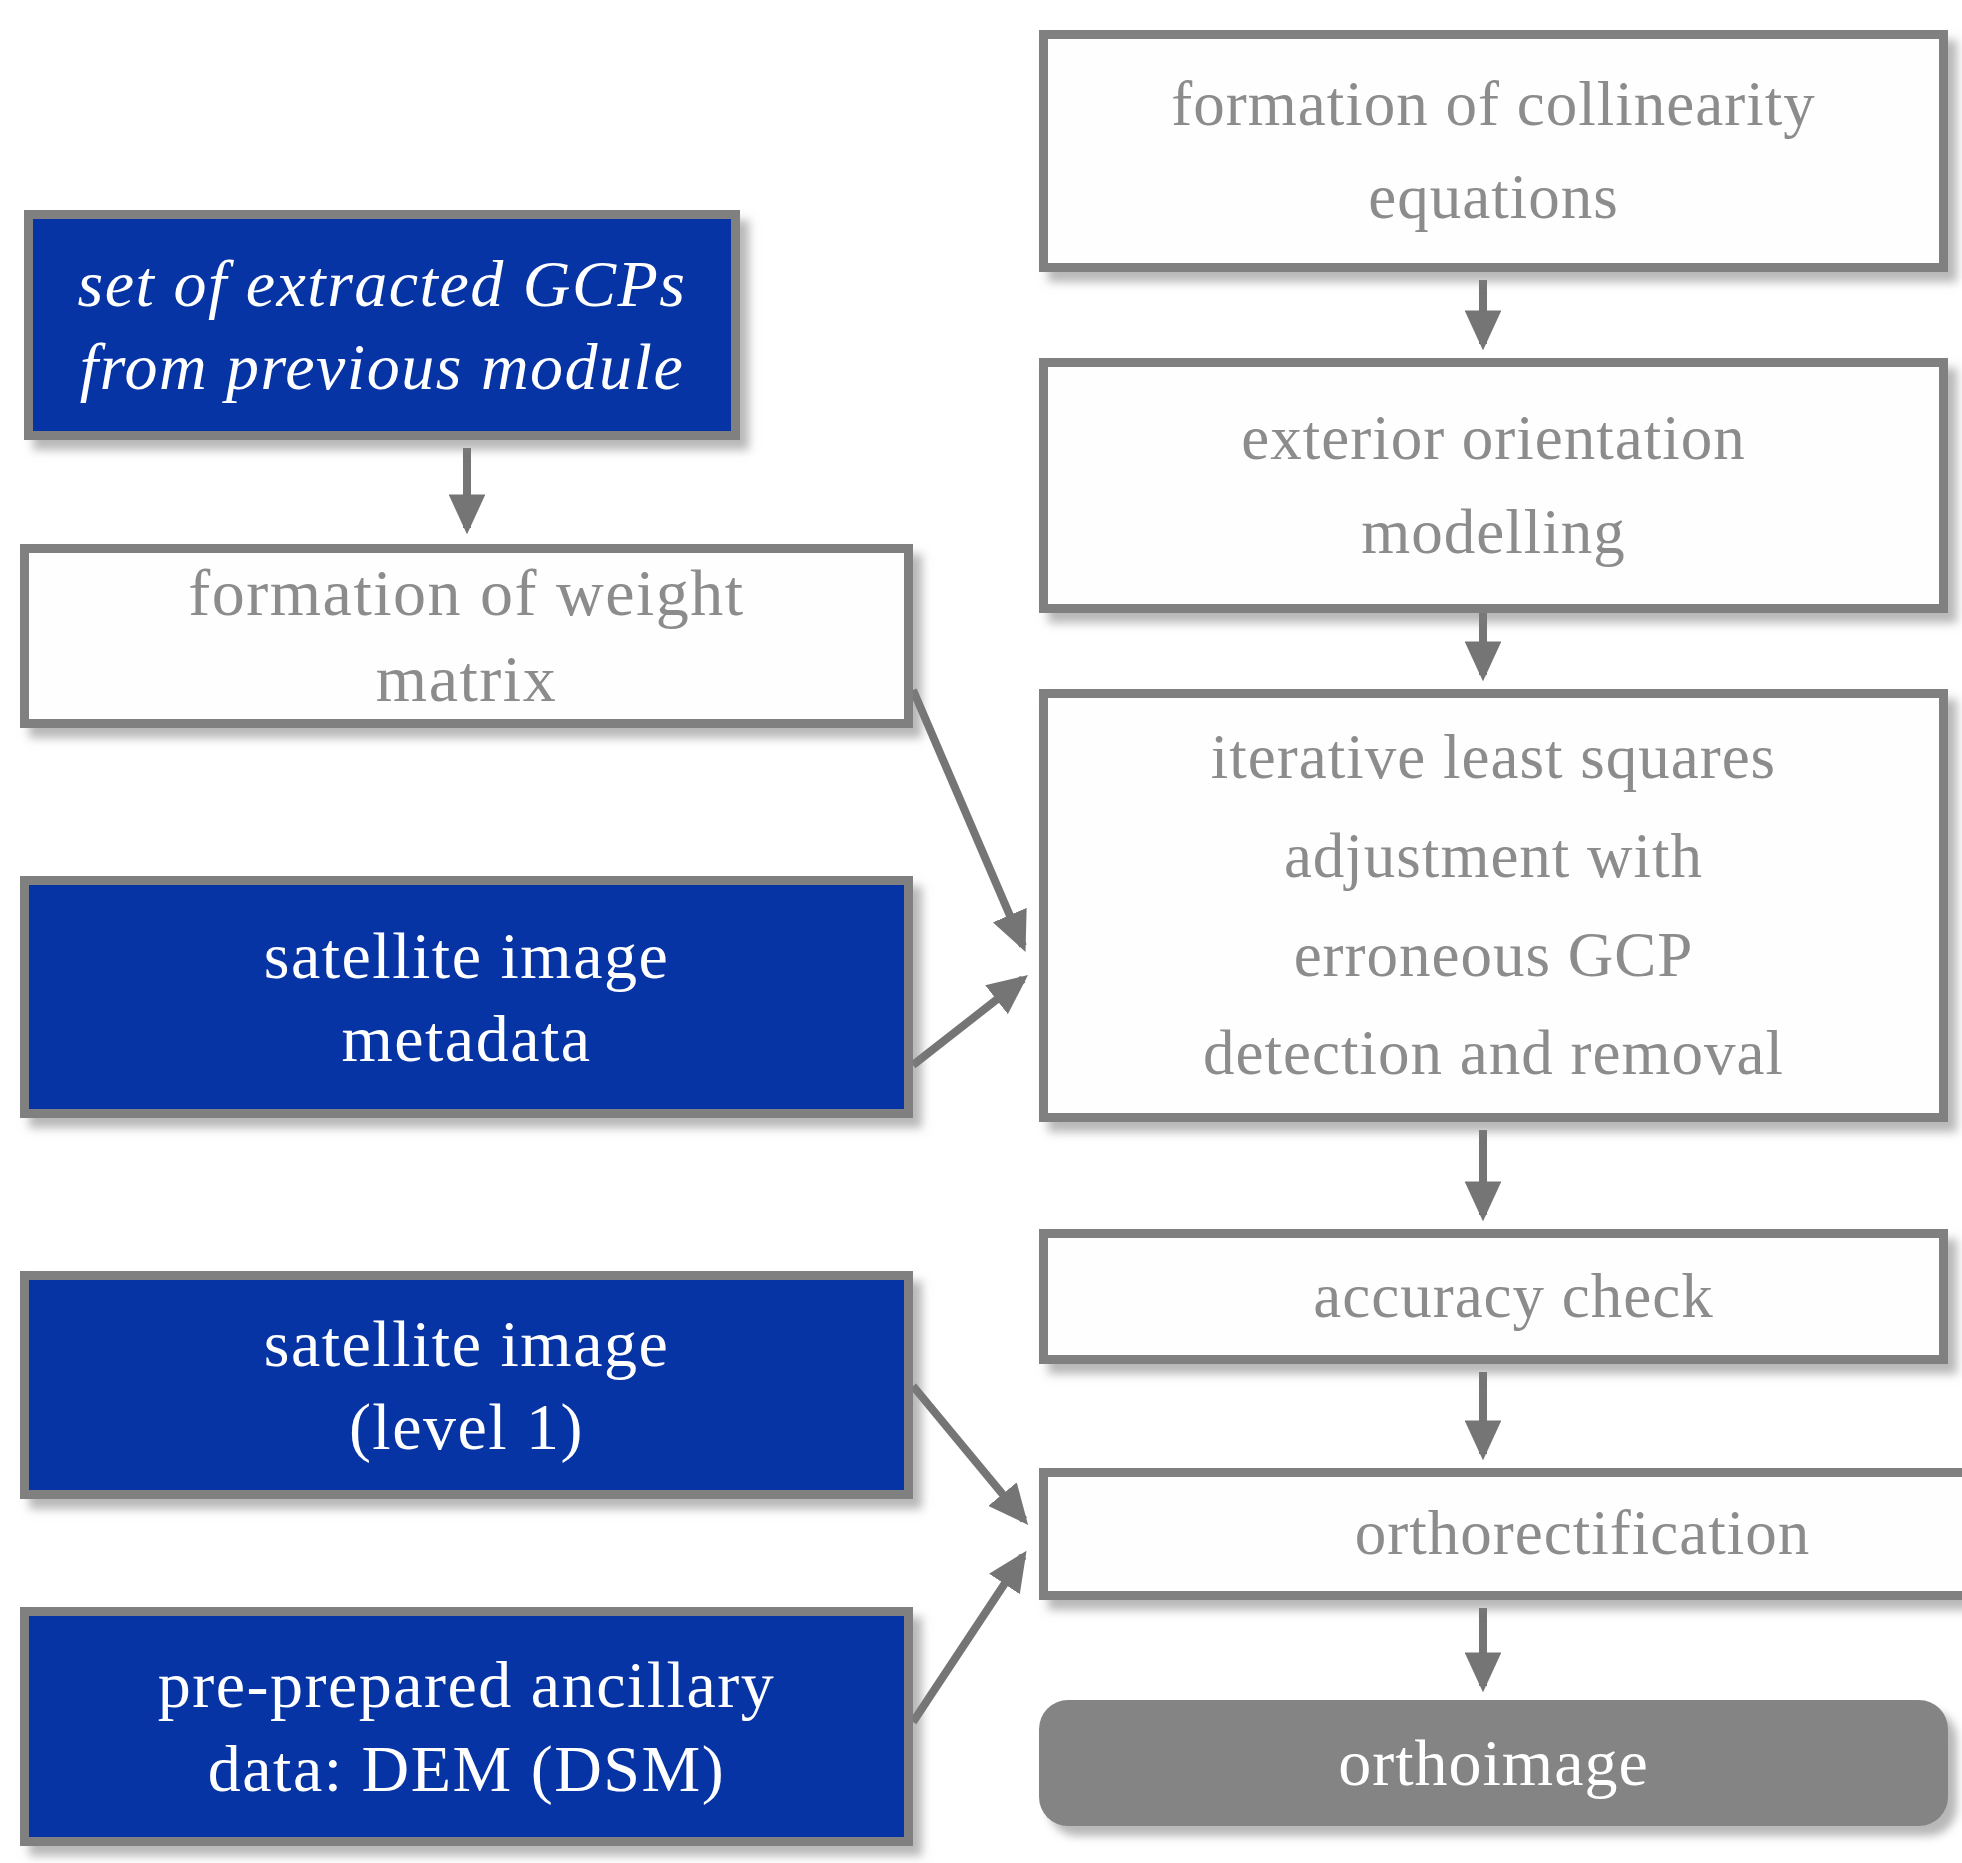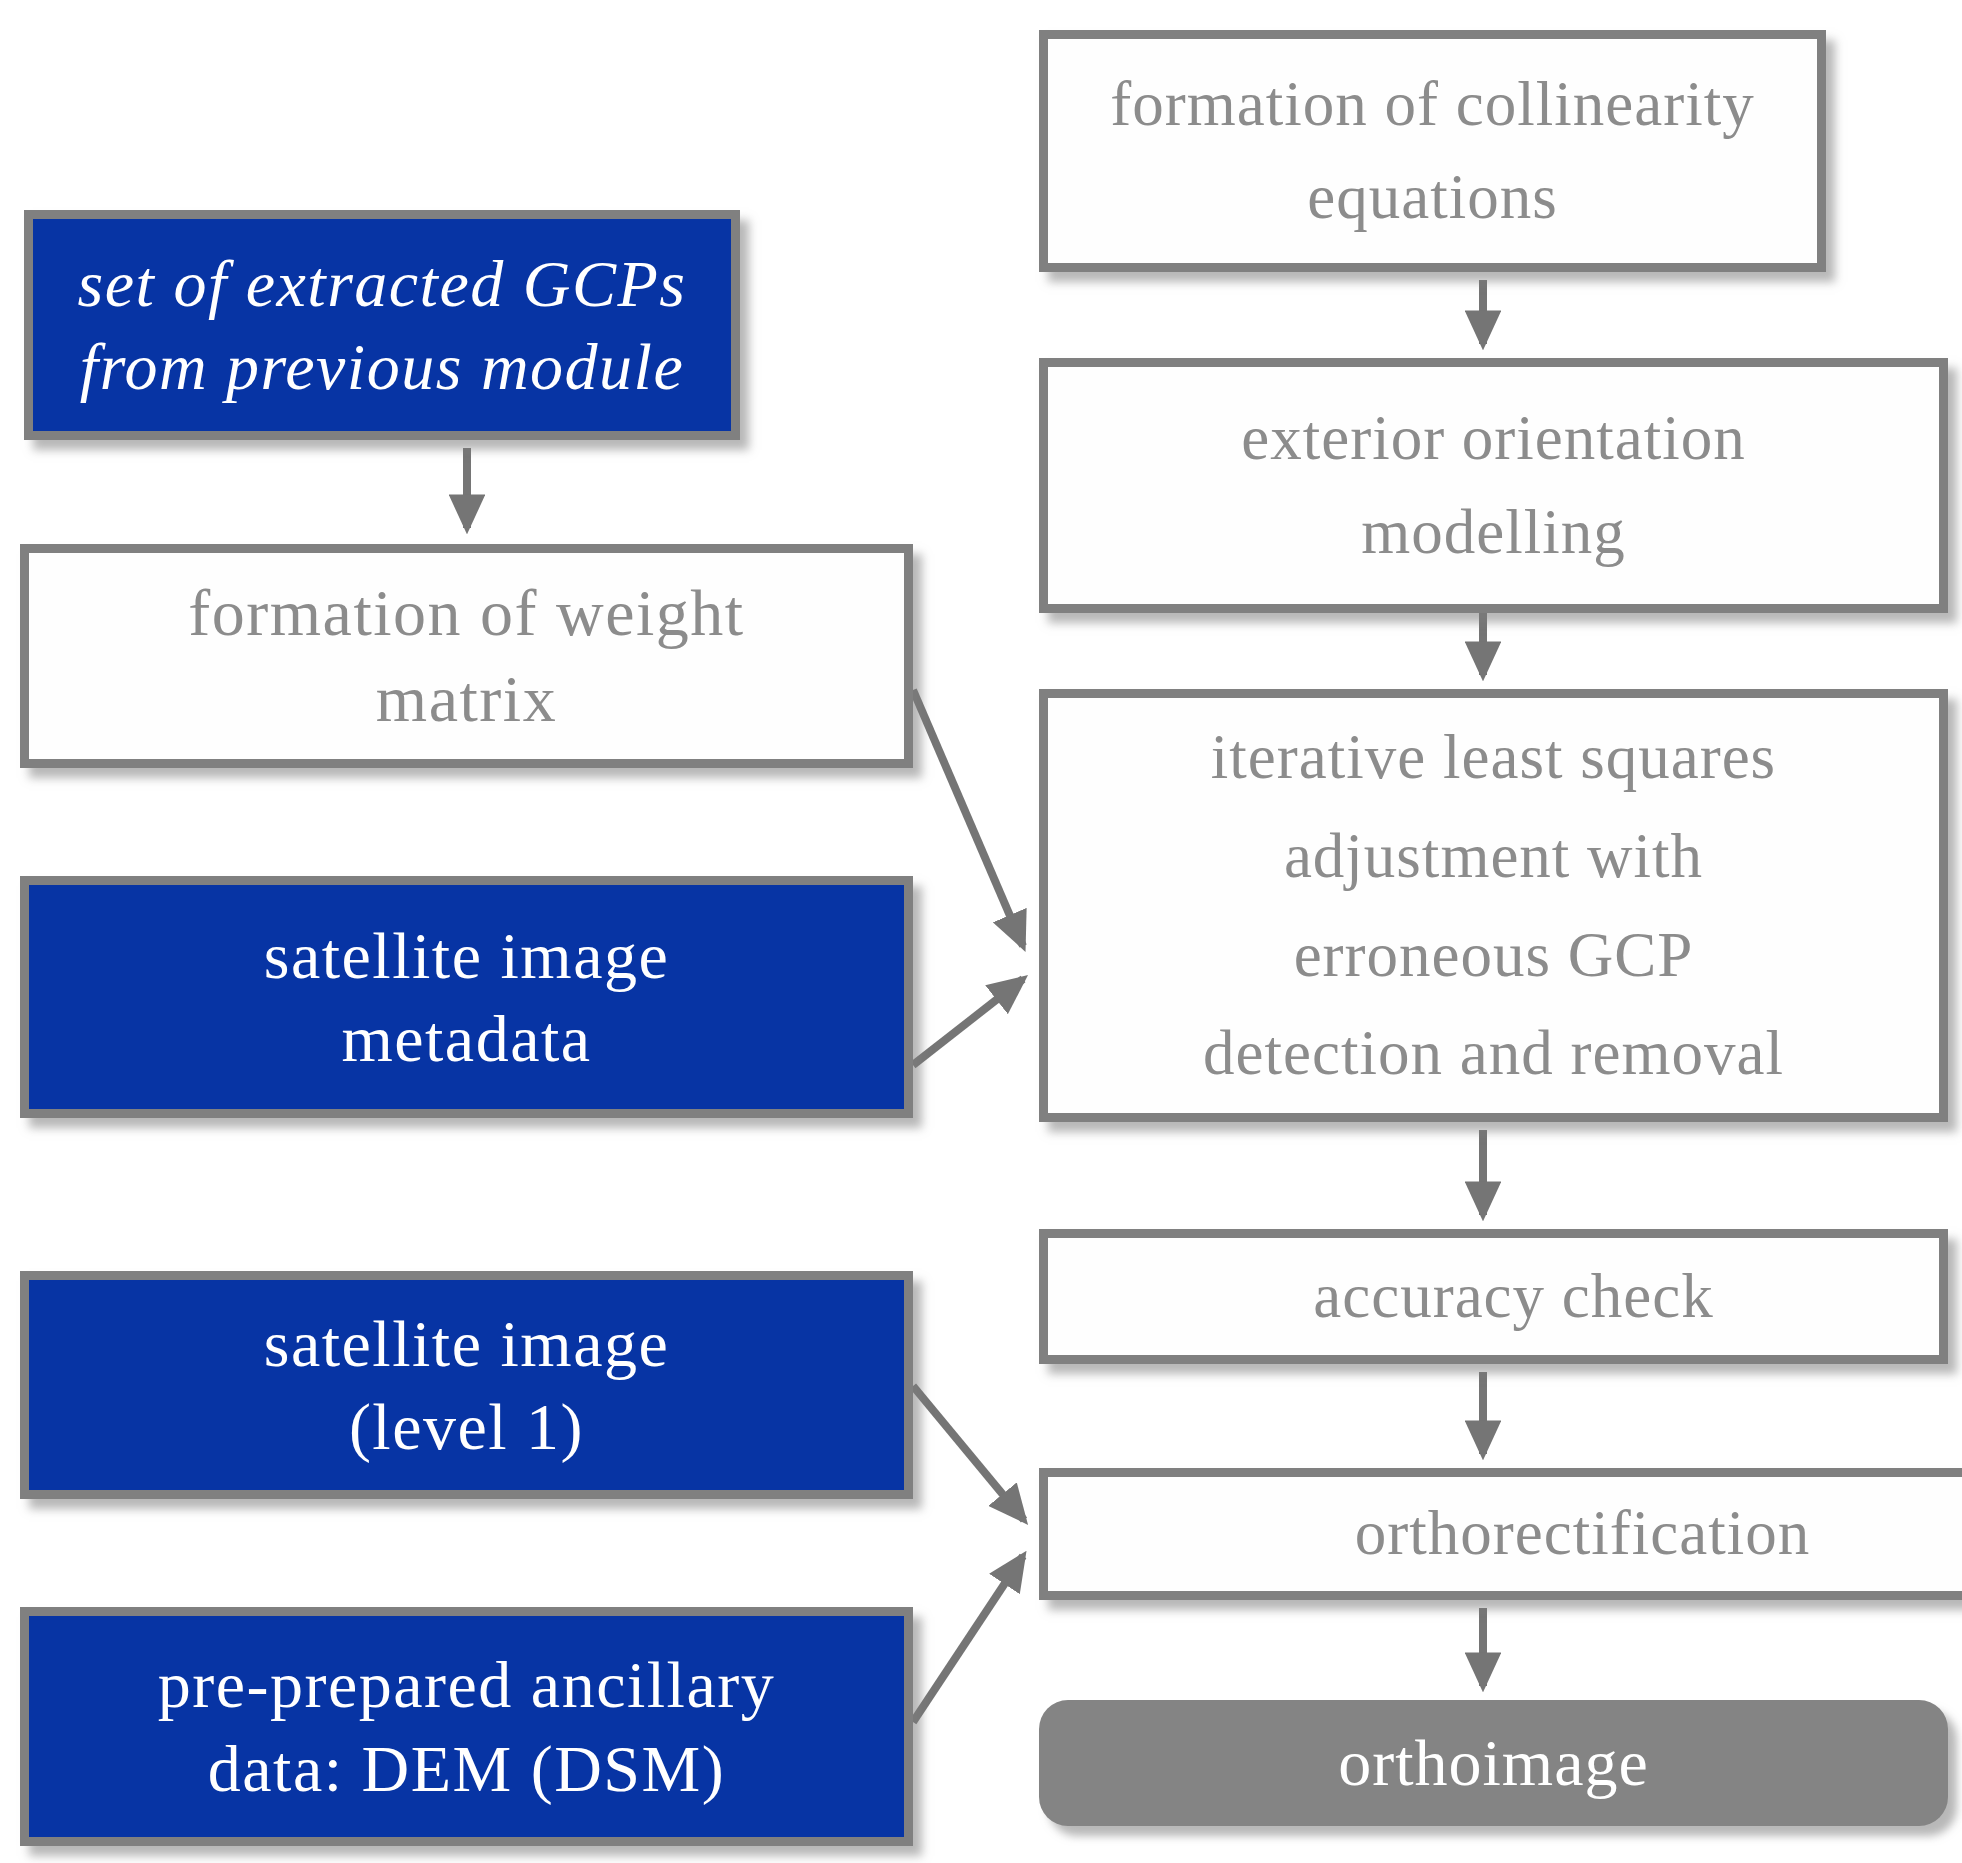--- a/index.html
+++ b/index.html
@@ -48,25 +48,25 @@
   .node.process.left{font-size:66px;line-height:1.3;letter-spacing:1.5px;}
   .node.process.big{line-height:1.57;}
   .node.output{
     background:var(--output_fill);
     color:var(--output_text);
     border:none;
     font-size:66px;letter-spacing:1px;
   }
   
   #n-gcp       {left:24px;  top:210px;  width:716px; height:230px;font-style:italic;}
-  #n-weight    {left:20px;  top:544px;  width:893px; height:224px;}
+  #n-weight    {left:20px;  top:544px;  width:893px; height:184px;}
   #n-meta      {left:20px;  top:876px;  width:893px; height:242px;}
   #n-level1    {left:20px;  top:1271px; width:893px; height:228px;}
   #n-ancillary {left:20px;  top:1607px; width:893px; height:239px;}
-  #n-collin    {left:1039px;top:30px;   width:787px; height:242px;}
+  #n-collin    {left:1039px;top:30px;   width:909px; height:242px;}
   #n-exterior  {left:1039px;top:358px;  width:909px; height:255px;}
   #n-iterative {left:1039px;top:689px;  width:909px; height:433px;}
   #n-accuracy  {left:1039px;top:1229px; width:909px; height:135px;padding-left:40px;}
   #n-orthorect {left:1039px;top:1468px; width:1087px; height:132px;}
   #n-orthoimg  {left:1039px;top:1700px; width:909px; height:126px;border-radius:29px;}
 </style>
 </head>
 <body>
 
 <div class="canvas">

